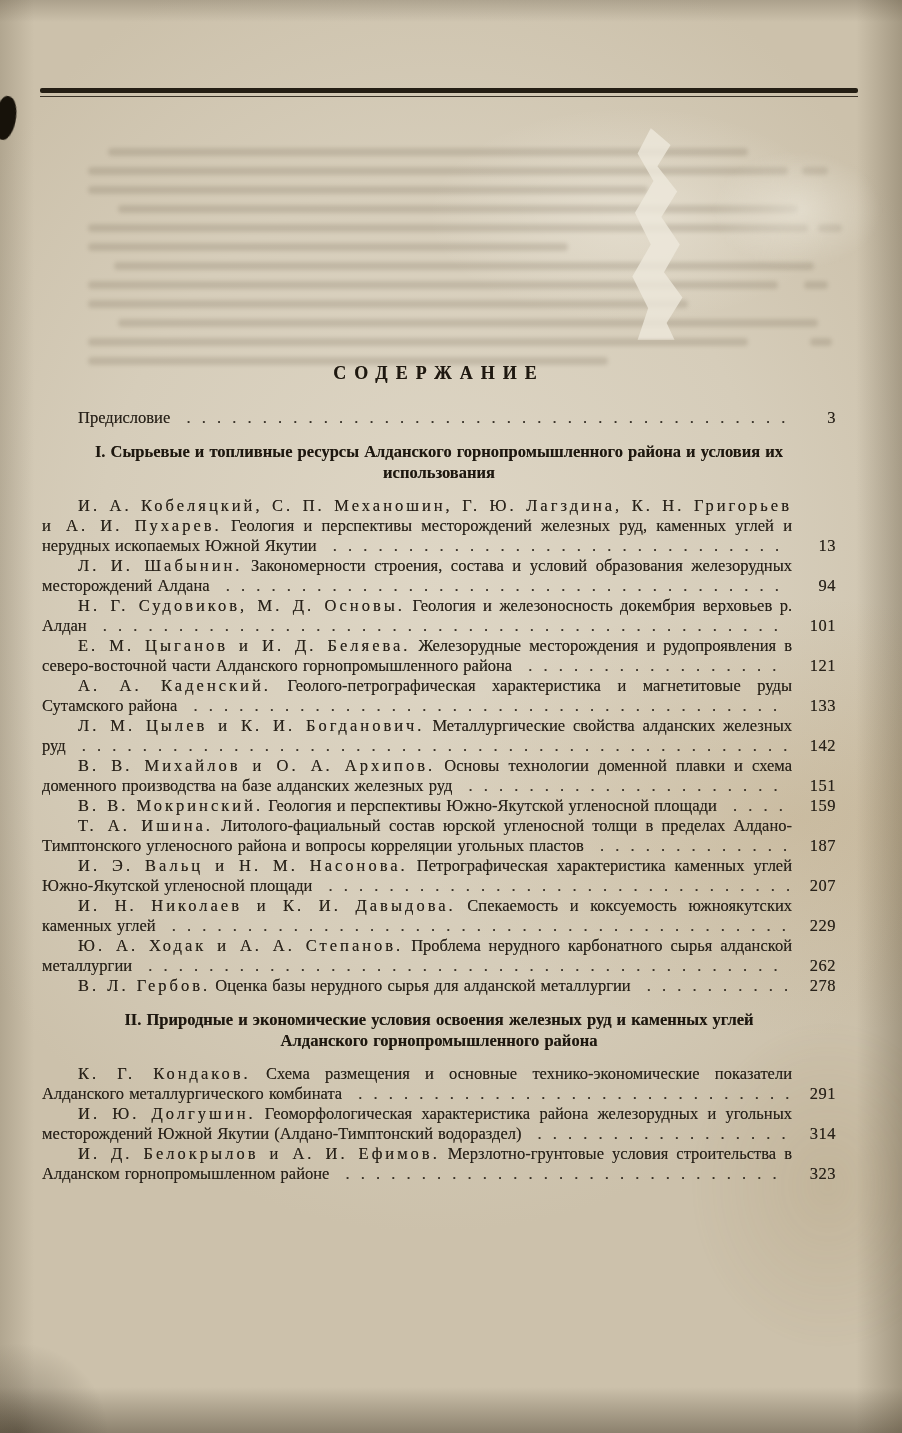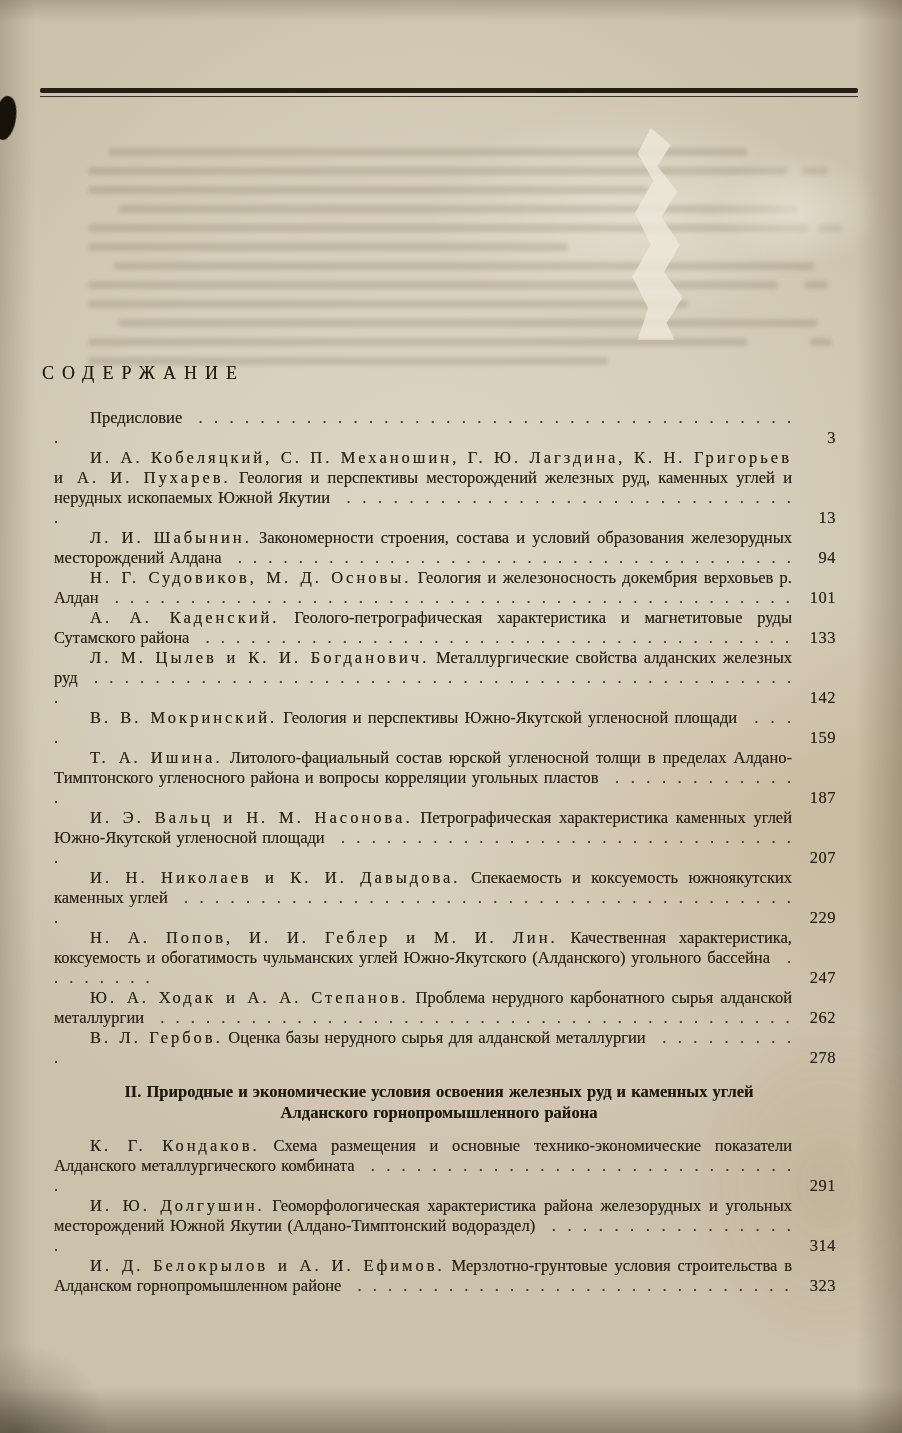--- a/index.html
+++ b/index.html
@@ -40,28 +40,28 @@
   .ink-blot { position:absolute; left:-5px; top:96px; width:21px; height:44px;
           background:#17120a; border-radius:45% 60% 50% 55%;
           transform:rotate(12deg); filter:blur(0.6px); }
   .stain-low { position:absolute; left:690px; top:1020px; width:230px; height:330px;
           background:radial-gradient(ellipse at 60% 50%, rgba(140,110,60,0.14), transparent 70%);
           filter:blur(3px); }
   
   .content { position:absolute; left:42px; top:362px; width:794px;
              font-size:16.5px; line-height:20px;
              text-shadow:0 0 0.4px rgba(40,32,20,0.55); }
-  .toc-title { font-size:18px; font-weight:normal; letter-spacing:8px;
-               color:var(--color-heading_ink,#1e1810);
+  .toc-title { font-size:18px; font-weight:bold; letter-spacing:8px;
+               text-align:center; color:var(--color-heading_ink,#1e1810);
                margin:0 0 24px 0; line-height:22px; }
   .section-heading { font-weight:bold; text-align:center; max-width:690px;
                margin:13px auto 13px auto; line-height:21px;
                color:var(--color-heading_ink,#1e1810); word-spacing:1px; }
   .entry { position:relative; text-indent:36px; text-align:justify;
-           padding-right:44px; word-spacing:1px;margin-left:12px; }
+           padding-right:44px; word-spacing:1px; }
   .entry .lead { letter-spacing:0.3px; }
   .entry .author { letter-spacing:3px; }
   .entry .leader { margin-left:6px; word-spacing:5px; letter-spacing:1px; opacity:.9; white-space:normal; }
   .entry .page-num { position:absolute; right:0; bottom:0; line-height:20px;
            letter-spacing:0.5px; }
 </style>
 </head>
 <body>
 
 <div class="page">
@@ -93,30 +93,32 @@
   </div>
 
   <div class="tear"></div>
   <div class="light-patch"></div>
   <div class="stain-low"></div>
 
   <div class="content">
     <h1 class="toc-title">СОДЕРЖАНИЕ</h1>
     <div id="toc-list">
         <p class="entry"><span class="title">Предисловие</span><span class="leader"> . . . . . . . . . . . . . . . . . . . . . . . . . . . . . . . . . . . . . . . .</span><span class="page-num">3</span></p>
+        <div class="section-heading">I. Сырьевые и топливные ресурсы Алданского горнопромышленного района и условия их использования</div>
         <p class="entry"><span class="author">И. А. Кобеляцкий, С. П. Механошин, Г. Ю. Лагздина, К. Н. Григорьев и А. И. Пухарев.</span> <span class="title">Геология и перспективы месторождений железных руд, каменных углей и нерудных ископаемых Южной Якутии</span><span class="leader"> . . . . . . . . . . . . . . . . . . . . . . . . . . . . . .</span><span class="page-num">13</span></p>
         <p class="entry"><span class="author">Л. И. Шабынин.</span> <span class="title">Закономерности строения, состава и условий образования железорудных месторождений Алдана</span><span class="leader"> . . . . . . . . . . . . . . . . . . . . . . . . . . . . . . . . . . . . .</span><span class="page-num">94</span></p>
         <p class="entry"><span class="author">Н. Г. Судовиков, М. Д. Основы.</span> <span class="title">Геология и железоносность докембрия верховьев р. Алдан</span><span class="leader"> . . . . . . . . . . . . . . . . . . . . . . . . . . . . . . . . . . . . . . . . . . . . .</span><span class="page-num">101</span></p>
+        <p class="entry"><span class="author">Е. М. Цыганов и И. Д. Беляева.</span> <span class="title">Железорудные месторождения и рудопроявления в северо-восточной части Алданского горнопромышленного района</span><span class="leader"> . . . . . . . . . . . . . . . . .</span><span class="page-num">121</span></p>
         <p class="entry"><span class="author">А. А. Каденский.</span> <span class="title">Геолого-петрографическая характеристика и магнетитовые руды Сутамского района</span><span class="leader"> . . . . . . . . . . . . . . . . . . . . . . . . . . . . . . . . . . . . . . .</span><span class="page-num">133</span></p>
         <p class="entry"><span class="author">Л. М. Цылев и К. И. Богданович.</span> <span class="title">Металлургические свойства алданских железных руд</span><span class="leader"> . . . . . . . . . . . . . . . . . . . . . . . . . . . . . . . . . . . . . . . . . . . . . . .</span><span class="page-num">142</span></p>
+        <p class="entry"><span class="author">В. В. Михайлов и О. А. Архипов.</span> <span class="title">Основы технологии доменной плавки и схема доменного производства на базе алданских железных руд</span><span class="leader"> . . . . . . . . . . . . . . . . . . . . .</span><span class="page-num">151</span></p>
         <p class="entry"><span class="author">В. В. Мокринский.</span> <span class="title">Геология и перспективы Южно-Якутской угленосной площади</span><span class="leader"> . . . .</span><span class="page-num">159</span></p>
         <p class="entry"><span class="author">Т. А. Ишина.</span> <span class="title">Литолого-фациальный состав юрской угленосной толщи в пределах Алдано-Тимптонского угленосного района и вопросы корреляции угольных пластов</span><span class="leader"> . . . . . . . . . . . . .</span><span class="page-num">187</span></p>
         <p class="entry"><span class="author">И. Э. Вальц и Н. М. Насонова.</span> <span class="title">Петрографическая характеристика каменных углей Южно-Якутской угленосной площади</span><span class="leader"> . . . . . . . . . . . . . . . . . . . . . . . . . . . . . . .</span><span class="page-num">207</span></p>
         <p class="entry"><span class="author">И. Н. Николаев и К. И. Давыдова.</span> <span class="title">Спекаемость и коксуемость южноякутских каменных углей</span><span class="leader"> . . . . . . . . . . . . . . . . . . . . . . . . . . . . . . . . . . . . . . . . .</span><span class="page-num">229</span></p>
-        <p class="entry"><span class="author">Н. А. Попов, И. И. Геблер и М. И. Лин.</span> <span class="title">Качественная характеристика, коксуемость и обогатимость чульманских углей Южно-Якутского (Алданского) угольного бассейна</span><span class="leader"> . . . . . . . .</span><span class="page-num">247</span></p>
         <p class="entry"><span class="author">Ю. А. Ходак и А. А. Степанов.</span> <span class="title">Проблема нерудного карбонатного сырья алданской металлургии</span><span class="leader"> . . . . . . . . . . . . . . . . . . . . . . . . . . . . . . . . . . . . . . . . . .</span><span class="page-num">262</span></p>
         <p class="entry"><span class="author">В. Л. Гербов.</span> <span class="title">Оценка базы нерудного сырья для алданской металлургии</span><span class="leader"> . . . . . . . . . .</span><span class="page-num">278</span></p>
         <div class="section-heading">II. Природные и экономические условия освоения железных руд и каменных углей Алданского горнопромышленного района</div>
         <p class="entry"><span class="author">К. Г. Кондаков.</span> <span class="title">Схема размещения и основные технико-экономические показатели Алданского металлургического комбината</span><span class="leader"> . . . . . . . . . . . . . . . . . . . . . . . . . . . . .</span><span class="page-num">291</span></p>
         <p class="entry"><span class="author">И. Ю. Долгушин.</span> <span class="title">Геоморфологическая характеристика района железорудных и угольных месторождений Южной Якутии (Алдано-Тимптонский водораздел)</span><span class="leader"> . . . . . . . . . . . . . . . . .</span><span class="page-num">314</span></p>
         <p class="entry"><span class="author">И. Д. Белокрылов и А. И. Ефимов.</span> <span class="title">Мерзлотно-грунтовые условия строительства в Алданском горнопромышленном районе</span><span class="leader"> . . . . . . . . . . . . . . . . . . . . . . . . . . . . .</span><span class="page-num">323</span></p>
       </div>
   </div>
 
 </div>

